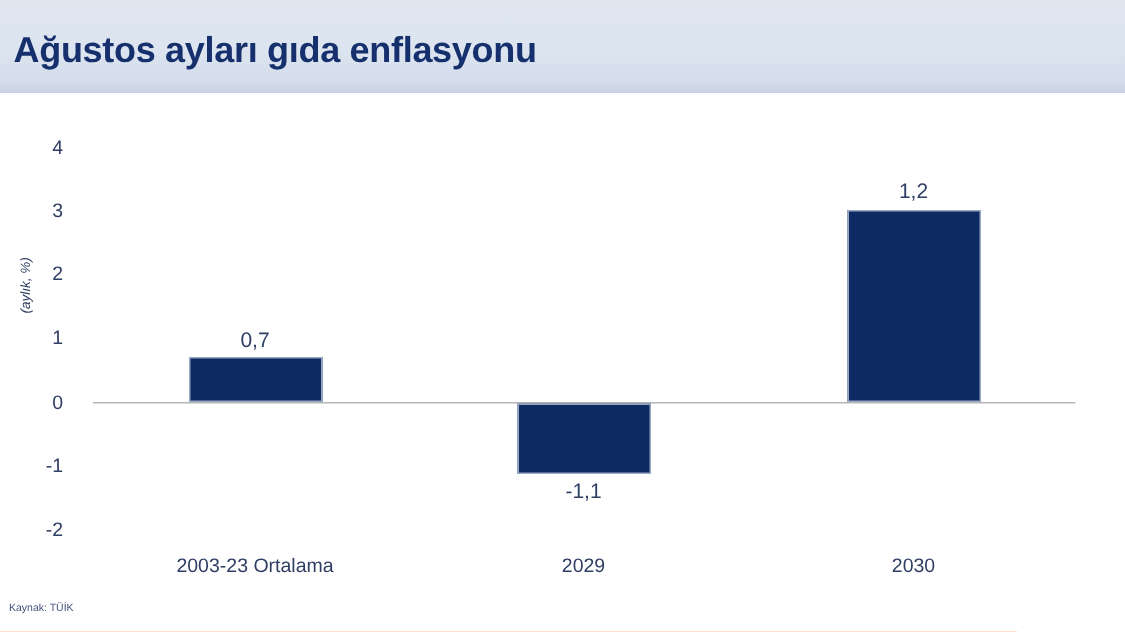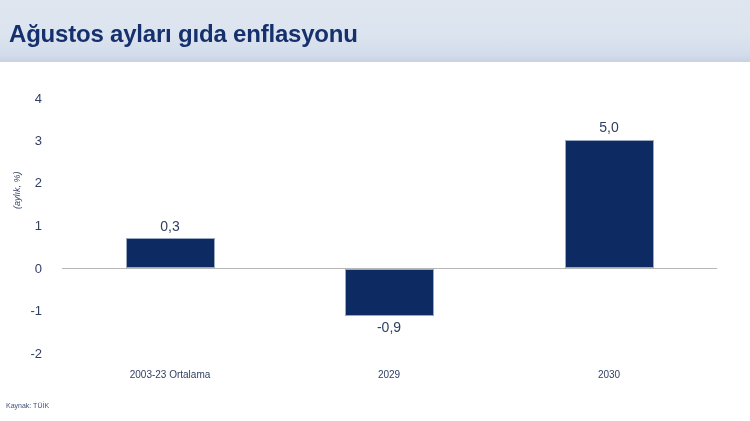--- a/index.html
+++ b/index.html
@@ -108,21 +108,21 @@
     color: #2f3e63;
     text-align: center;
     white-space: nowrap;
     transform: translateX(-50%);
   }
 
   
   .cat-label {
     position: absolute;
     top: 307px;
-    font-size: 10px;
+    font-size: 13px;
     color: #2f3e63;
     text-align: center;
     white-space: nowrap;
     transform: translateX(-50%);
   }
 
   
   .source-note {
     position: absolute;
     left: 6px;
@@ -149,27 +149,27 @@
     <div class="ytick" style="top:78px;">3</div>
     <div class="ytick" style="top:120px;">2</div>
     <div class="ytick" style="top:163px;">1</div>
     <div class="ytick" style="top:206px;">0</div>
     <div class="ytick" style="top:248px;">-1</div>
     <div class="ytick" style="top:291px;">-2</div>
 
     <div class="zero-line"></div>
 
     <div class="bar" style="left:126px; width:89px; top:176px; height:30px;"></div>
-    <div class="bar-value" style="left:170px; top:156px;">0,3</div>
+    <div class="bar-value" style="left:170px; top:156px;">0,7</div>
     <div class="cat-label" style="left:170px;">2003-23 Ortalama</div>
 
     <div class="bar" style="left:345px; width:89px; top:207px; height:47px;"></div>
-    <div class="bar-value" style="left:389px; top:257px;">-0,9</div>
+    <div class="bar-value" style="left:389px; top:257px;">-1,1</div>
     <div class="cat-label" style="left:389px;">2029</div>
 
     <div class="bar" style="left:565px; width:89px; top:78px; height:128px;"></div>
-    <div class="bar-value" style="left:609px; top:57px;">5,0</div>
+    <div class="bar-value" style="left:609px; top:57px;">1,2</div>
     <div class="cat-label" style="left:609px;">2030</div>
 
     <div class="source-note">Kaynak: TÜİK</div>
 
   </div>
 </div>
 
 </body></html>

